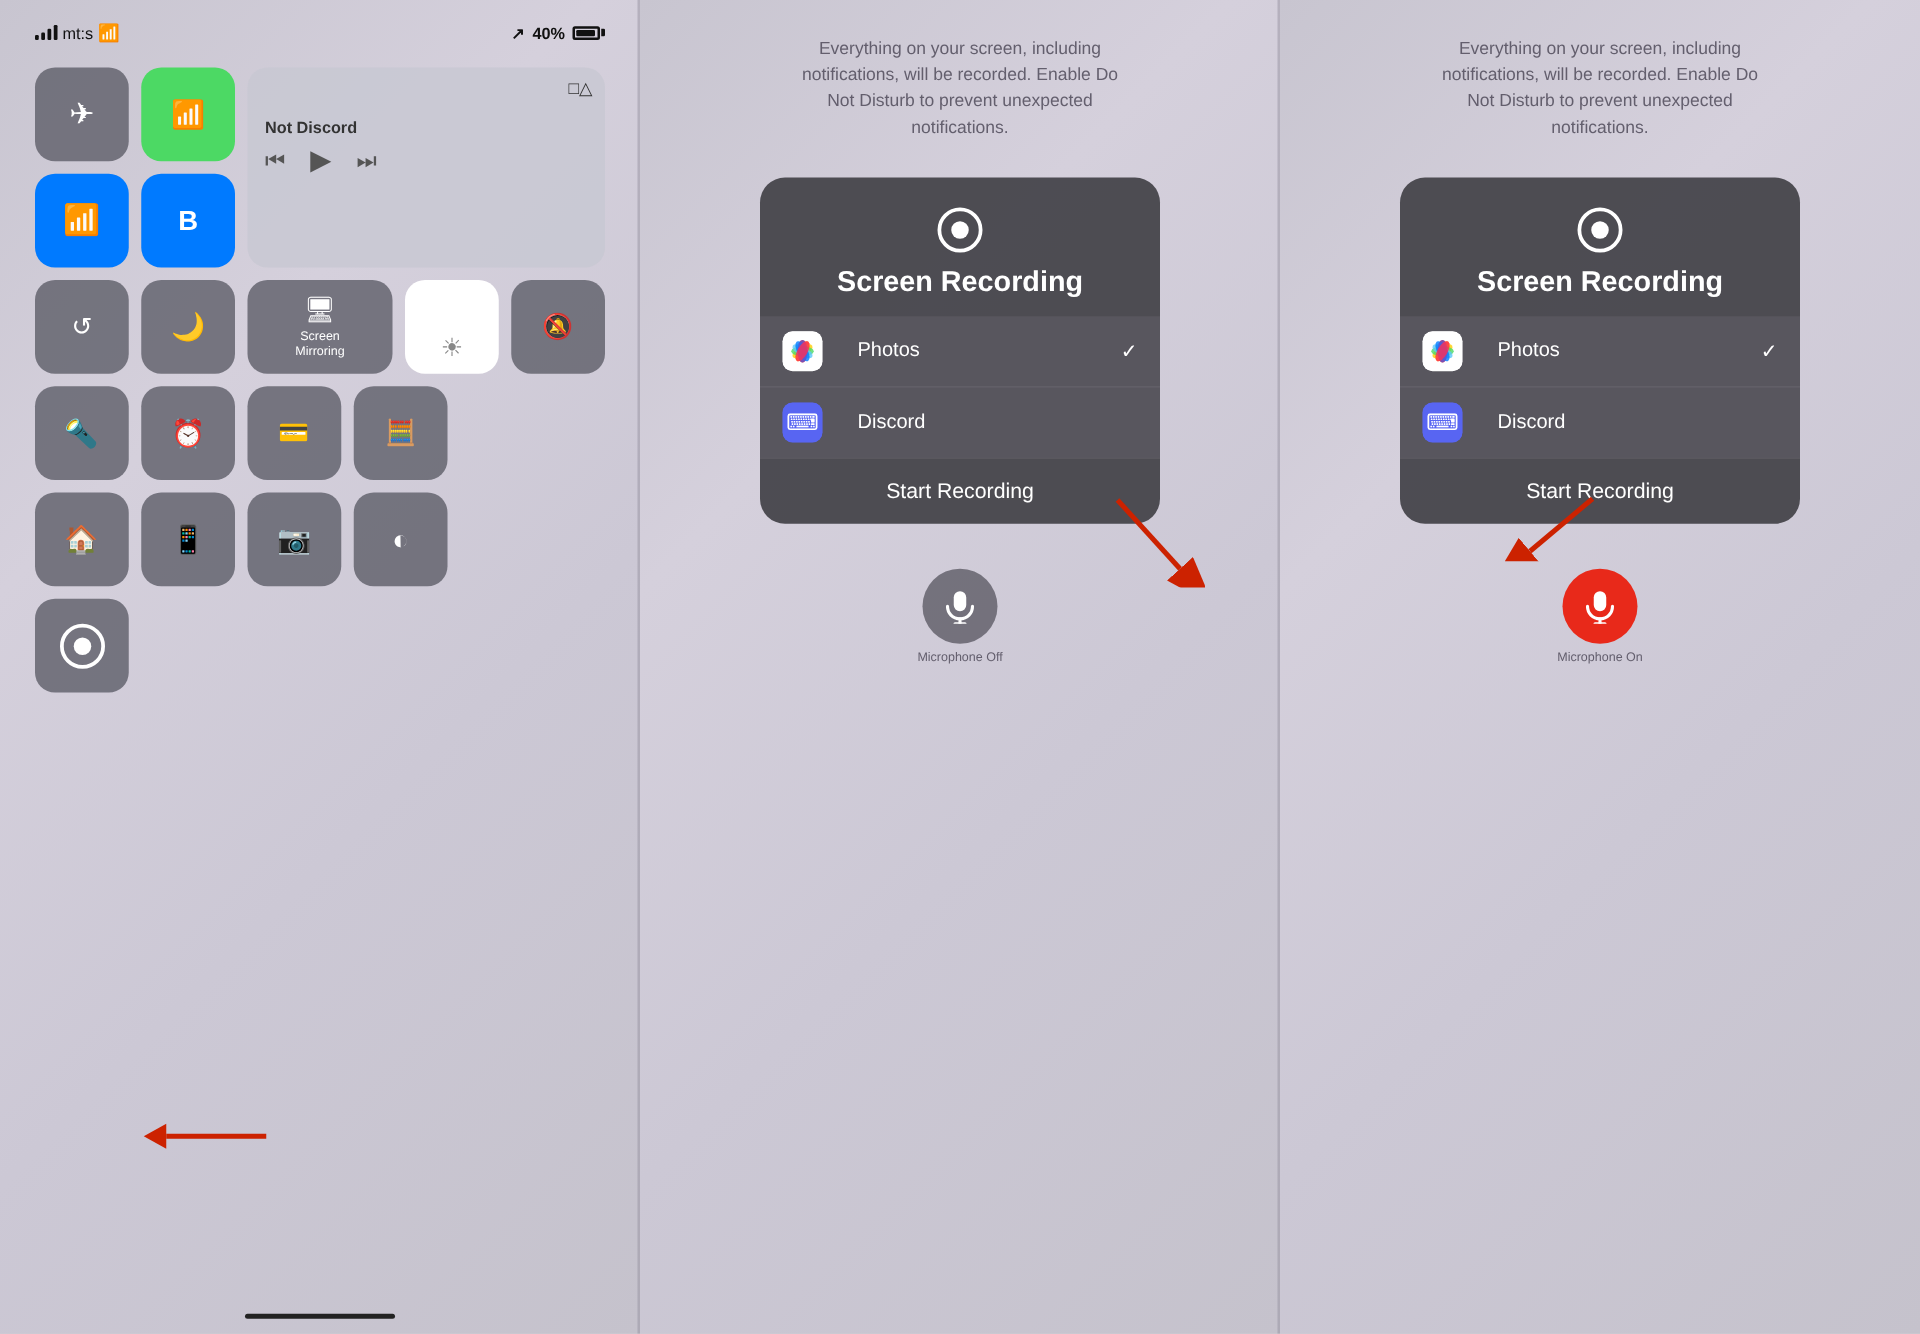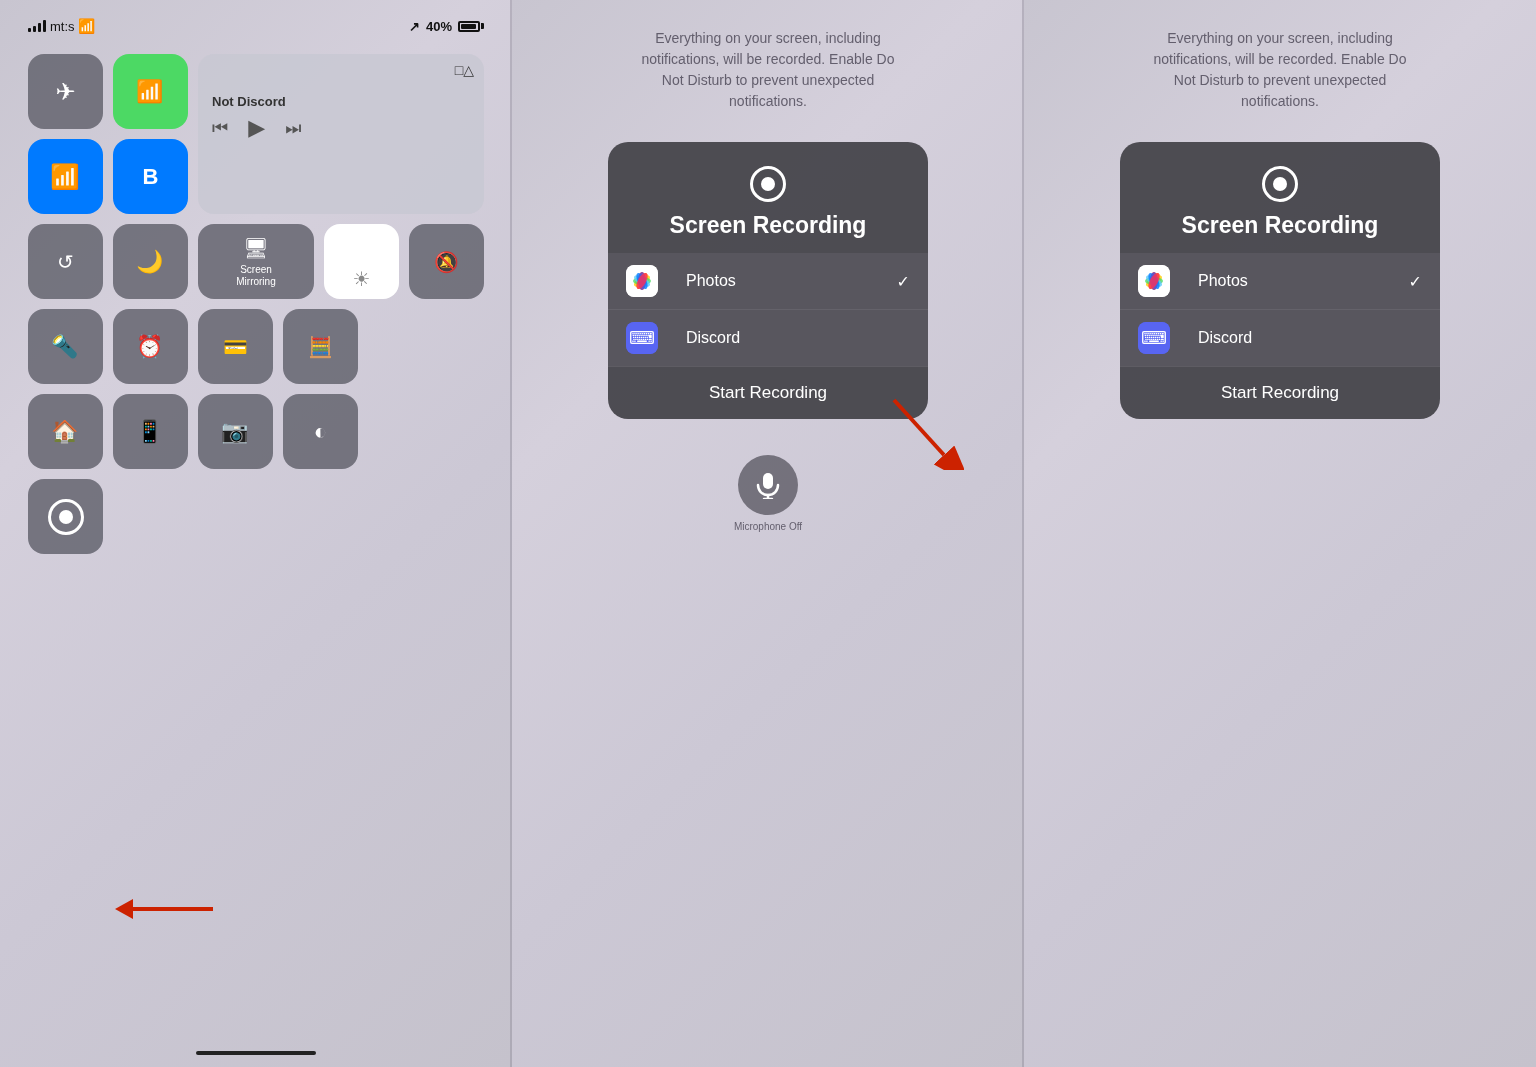--- a/index.html
+++ b/index.html
@@ -682,15 +682,41 @@
               <text x="16" y="22" text-anchor="middle" font-size="18" fill="white">⌨</text>
             </svg>
           </div>
           <span class="app-name">Discord</span>
         </div>
       </div>
 
       <div class="start-recording-btn">Start Recording</div>
     </div>
 
+    <div style="position:relative;">
+
+      <div style="position:absolute; top:-30px; right:30px;">
+        <svg width="80" height="60" viewBox="0 0 80 60">
+          <defs>
+            <marker id="arrow2" markerWidth="10" markerHeight="7" refX="0" refY="3.5" orient="auto">
+              <polygon points="0 0, 10 3.5, 0 7" fill="#cc2200"></polygon>
+            </marker>
+          </defs>
+          <line x1="70" y1="10" x2="20" y2="52" stroke="#cc2200" stroke-width="4" marker-end="url(#arrow2)"></line>
+        </svg>
+      </div>
+
+      <div class="mic-button-area">
+        <div class="mic-circle mic-circle-red">
+          <svg width="28" height="28" viewBox="0 0 28 28" fill="none">
+            <rect x="9" y="2" width="10" height="16" rx="5" fill="white"></rect>
+            <path d="M4 14c0 5.5 4 10 10 10s10-4.5 10-10" stroke="white" stroke-width="2.5" fill="none" stroke-linecap="round"></path>
+            <line x1="14" y1="24" x2="14" y2="28" stroke="white" stroke-width="2.5" stroke-linecap="round"></line>
+            <line x1="10" y1="28" x2="18" y2="28" stroke="white" stroke-width="2.5" stroke-linecap="round"></line>
+          </svg>
+        </div>
+        <span class="mic-label">Microphone
+On</span>
+      </div>
+    </div>
 
   </div>
 </div>
 
 </body></html>

